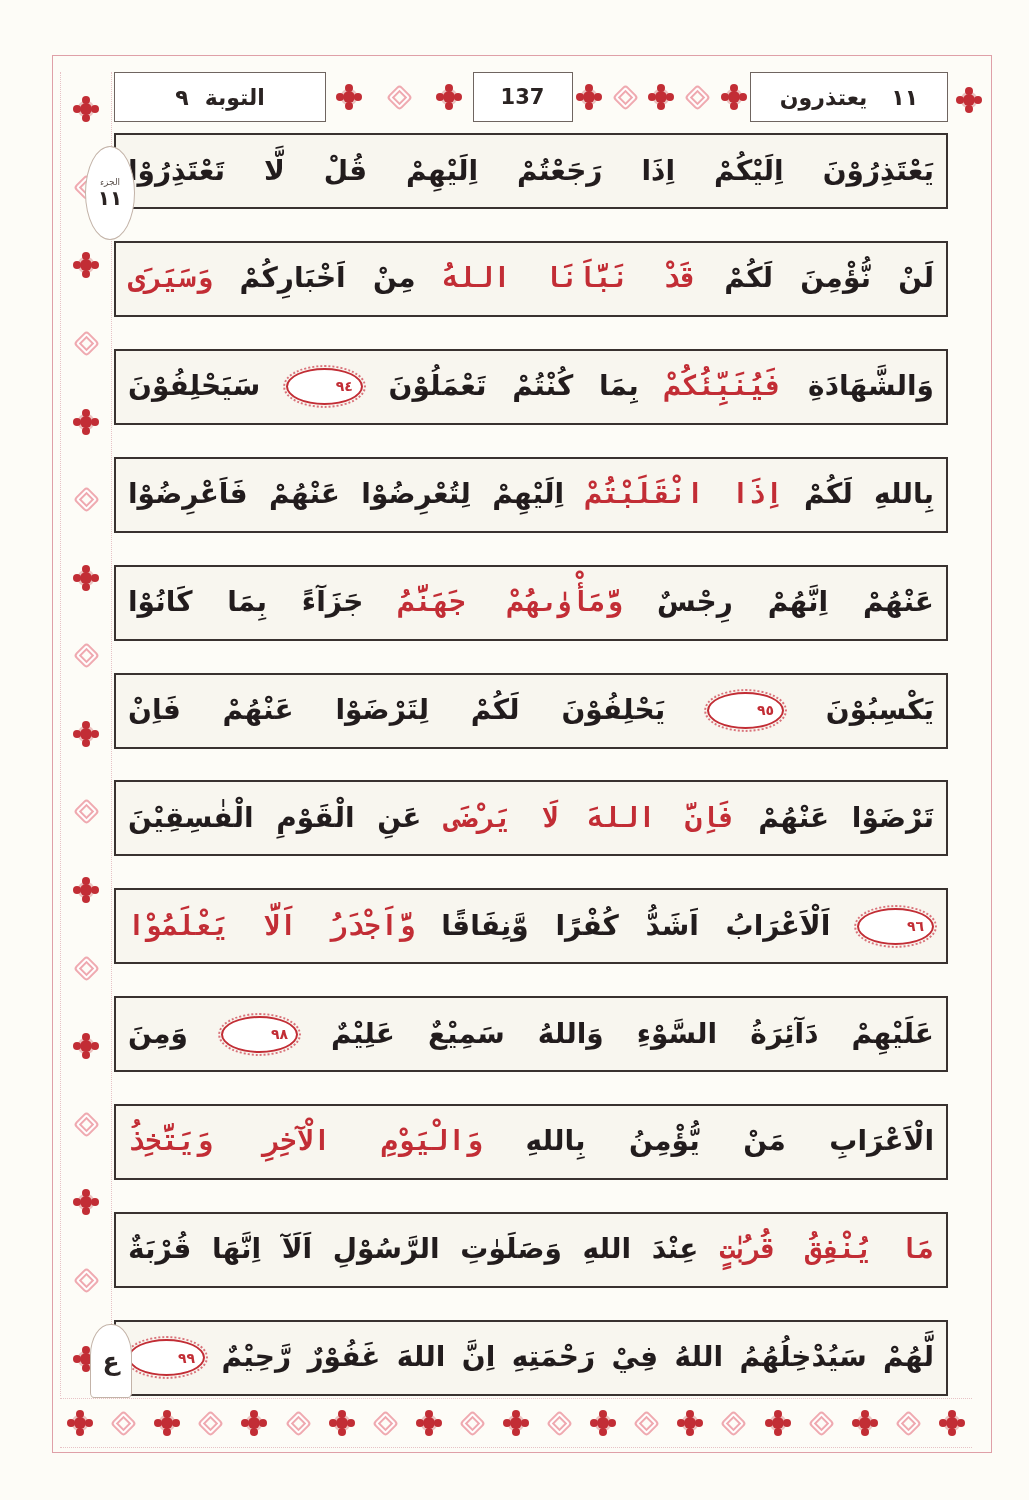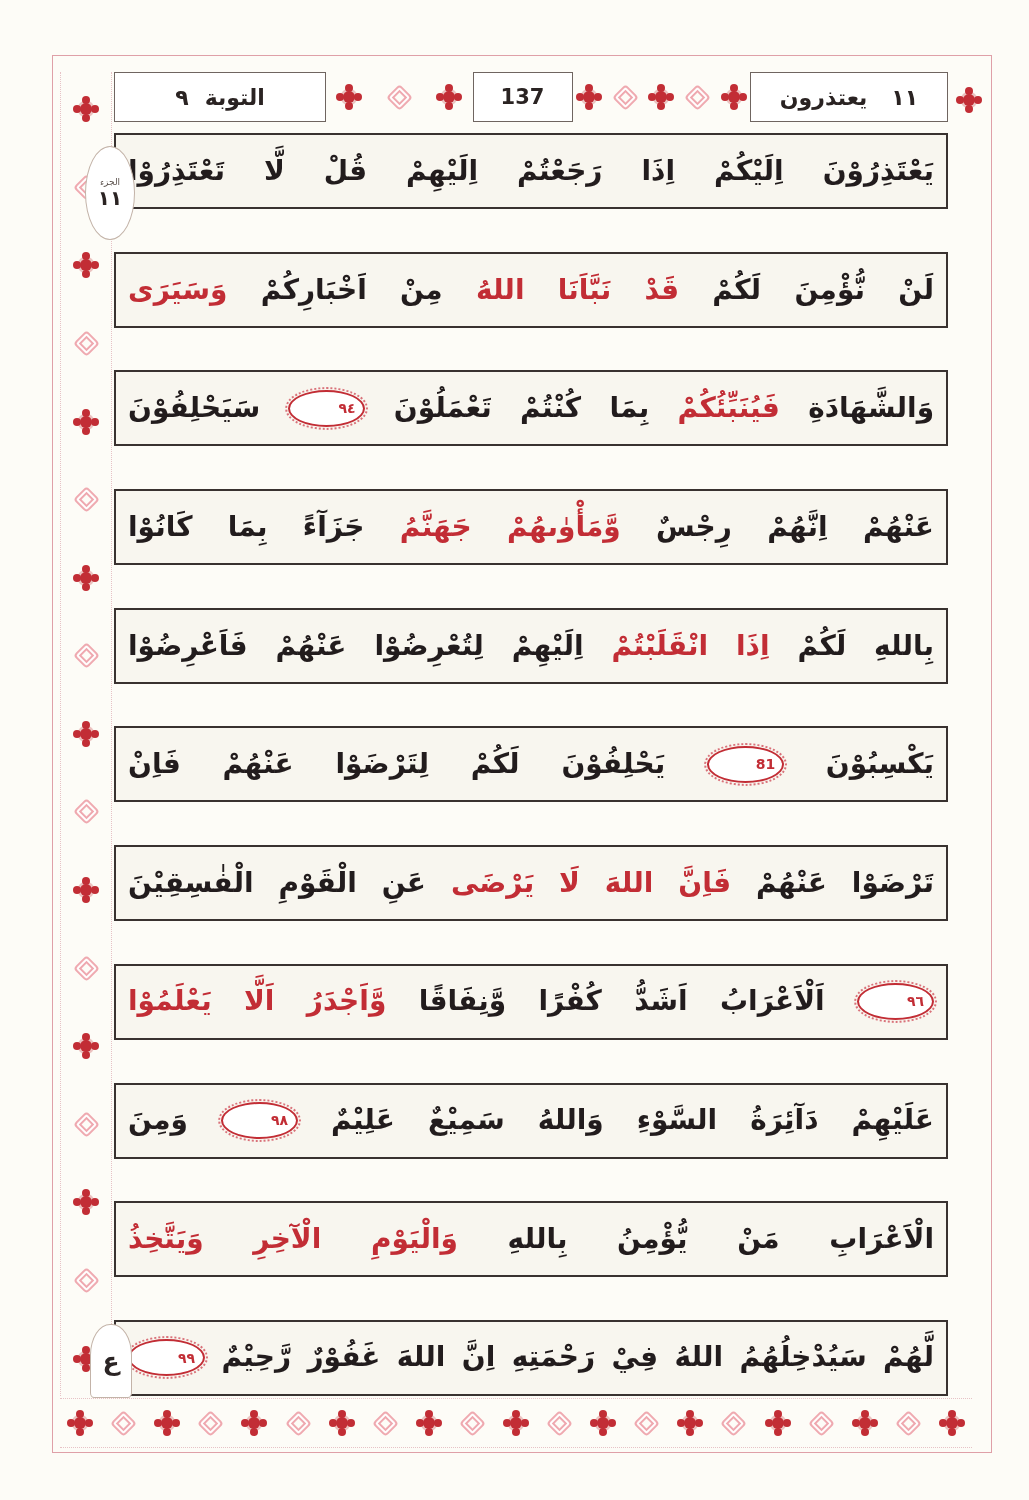--- a/index.html
+++ b/index.html
@@ -36,21 +36,21 @@
   .juzbox{width:196px;gap:24px;}
 
   
   .rows{position:absolute;left:114px;top:133px;width:834px;height:1263px;
         display:flex;flex-direction:column;justify-content:space-between;gap:20px;}
   .row{height:76px;background:var(--rowbg);border:2px solid #393230;
        display:flex;align-items:center;padding:0 12px;box-sizing:border-box;}
   .row p{margin:0;width:100%;direction:rtl;text-align:justify;text-align-last:justify;
          text-justify:inter-word;font-weight:bold;font-size:28px;line-height:1.05;
          color:var(--ink);white-space:normal;}
-  .seg.r{color:var(--red);}
+  .seg.r{color:var(--red);font-family:Liberation Mono, monospace;}
   .vmark{display:inline-flex;align-items:center;justify-content:center;width:33px;height:33px;
          border:2px solid var(--red);border-radius:50%;outline:2px dotted #d9727a;outline-offset:1px;
          color:var(--red);font-size:14px;font-weight:bold;vertical-align:middle;background:#fff;padding-left:40px;}
 
   
   .juzoval{position:absolute;left:85px;top:146px;width:48px;height:92px;background:#fff;
            border:1.5px solid #c3b3a8;border-radius:50%;display:flex;flex-direction:column;
            align-items:center;justify-content:center;z-index:3;}
   .juzoval .t{font-size:9px;color:#5c524d;line-height:1;}
   .juzoval .n{font-size:20px;font-weight:bold;color:#2a2322;line-height:1.1;}
@@ -120,39 +120,42 @@
       <div class="row">
         <p><span class="seg k">يَعْتَذِرُوْنَ اِلَيْكُمْ اِذَا رَجَعْتُمْ اِلَيْهِمْ قُلْ لَّا تَعْتَذِرُوْا</span></p>
       </div>
       <div class="row">
         <p><span class="seg k">لَنْ نُّؤْمِنَ لَكُمْ</span> <span class="seg r">قَدْ نَبَّاَنَا اللهُ</span> <span class="seg k">مِنْ اَخْبَارِكُمْ</span> <span class="seg r">وَسَيَرَى</span></p>
       </div>
       <div class="row">
         <p><span class="seg k">وَالشَّهَادَةِ</span> <span class="seg r">فَيُنَبِّئُكُمْ</span> <span class="seg k">بِمَا كُنْتُمْ تَعْمَلُوْنَ</span> <span class="vmark">٩٤</span> <span class="seg k">سَيَحْلِفُوْنَ</span></p>
       </div>
       <div class="row">
+        <p><span class="seg k">بِاللهِ لَكُمْ</span> <span class="seg r">اِذَا انْقَلَبْتُمْ</span> <span class="seg k">اِلَيْهِمْ لِتُعْرِضُوْا عَنْهُمْ فَاَعْرِضُوْا</span></p>
+      </div>
+      <div class="row">
         <p><span class="seg k">عَنْهُمْ اِنَّهُمْ رِجْسٌ</span> <span class="seg r">وَّمَأْوٰىهُمْ جَهَنَّمُ</span> <span class="seg k">جَزَآءً بِمَا كَانُوْا</span></p>
       </div>
       <div class="row">
-        <p><span class="seg k">بِاللهِ لَكُمْ</span> <span class="seg r">اِذَا انْقَلَبْتُمْ</span> <span class="seg k">اِلَيْهِمْ لِتُعْرِضُوْا عَنْهُمْ فَاَعْرِضُوْا</span></p>
-      </div>
-      <div class="row">
-        <p><span class="seg k">يَكْسِبُوْنَ</span> <span class="vmark">81</span> <span class="seg k">يَحْلِفُوْنَ لَكُمْ لِتَرْضَوْا عَنْهُمْ فَاِنْ</span></p>
+        <p><span class="seg k">يَكْسِبُوْنَ</span> <span class="vmark">٩٥</span> <span class="seg k">يَحْلِفُوْنَ لَكُمْ لِتَرْضَوْا عَنْهُمْ فَاِنْ</span></p>
       </div>
       <div class="row">
         <p><span class="seg k">تَرْضَوْا عَنْهُمْ</span> <span class="seg r">فَاِنَّ اللهَ لَا يَرْضَى</span> <span class="seg k">عَنِ الْقَوْمِ الْفٰسِقِيْنَ</span></p>
       </div>
       <div class="row">
         <p><span class="vmark">٩٦</span> <span class="seg k">اَلْاَعْرَابُ اَشَدُّ كُفْرًا وَّنِفَاقًا</span> <span class="seg r">وَّاَجْدَرُ اَلَّا يَعْلَمُوْا</span></p>
       </div>
       <div class="row">
         <p><span class="seg k">عَلَيْهِمْ دَآئِرَةُ السَّوْءِ وَاللهُ سَمِيْعٌ عَلِيْمٌ</span> <span class="vmark">٩٨</span> <span class="seg k">وَمِنَ</span></p>
       </div>
       <div class="row">
         <p><span class="seg k">الْاَعْرَابِ مَنْ يُّؤْمِنُ بِاللهِ</span> <span class="seg r">وَالْيَوْمِ الْآخِرِ وَيَتَّخِذُ</span></p>
+      </div>
+      <div class="row">
+        <p><span class="seg r">مَا يُنْفِقُ قُرُبٰتٍ</span> <span class="seg k">عِنْدَ اللهِ وَصَلَوٰتِ الرَّسُوْلِ اَلَآ اِنَّهَا قُرْبَةٌ</span></p>
       </div>
       <div class="row">
         <p><span class="seg k">لَّهُمْ سَيُدْخِلُهُمُ اللهُ فِيْ رَحْمَتِهِ اِنَّ اللهَ غَفُوْرٌ رَّحِيْمٌ</span> <span class="vmark">٩٩</span></p>
       </div>
     </div>
 
   <div class="bottomband" id="bottomband">
       <i class="fl s"></i>
       <i class="fl l"></i>
       <i class="fl s"></i>

